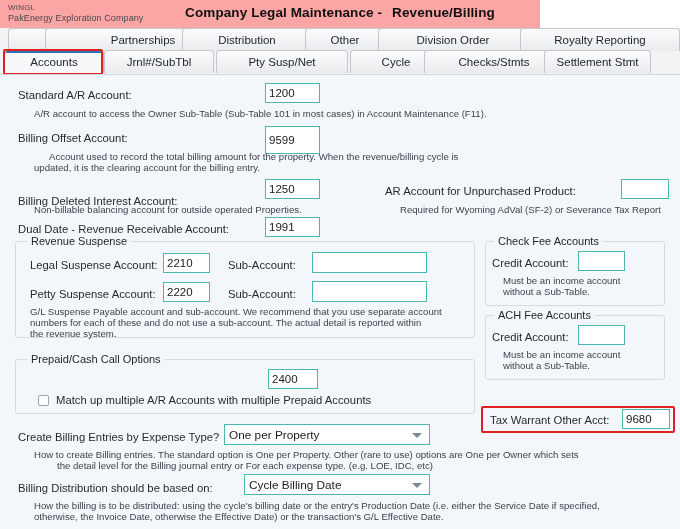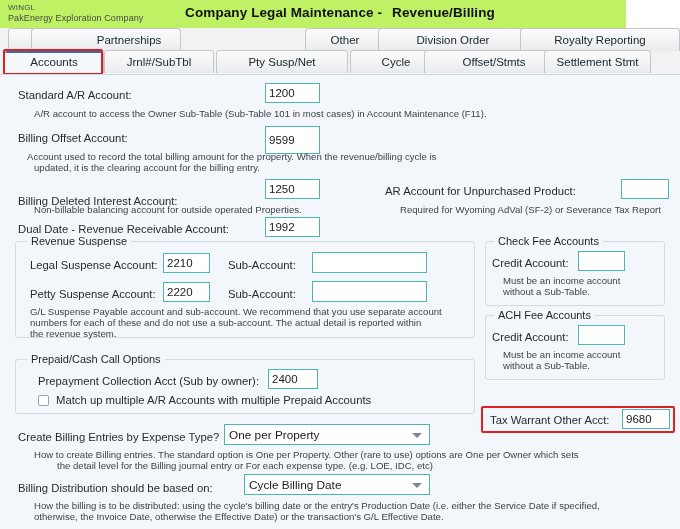--- a/index.html
+++ b/index.html
@@ -5,21 +5,21 @@
   html,body{margin:0;padding:0;}
   body{
     width:680px;height:529px;overflow:hidden;
     font-family:"Liberation Sans","DejaVu Sans",sans-serif;
     background:#ffffff;color:#1c1c1c;
     -webkit-font-smoothing:antialiased;
   }
   .app{position:relative;width:680px;height:529px;}
 
   
-  .titlebar{position:absolute;left:0;top:0;width:626px;height:28px;background:#bef264;}
+  .titlebar{position:absolute;left:0;top:0;width:540px;height:28px;background:#fca5a5;}
   .company{position:absolute;left:8px;top:2px;line-height:11px;}
   .company .l1{font-size:8px;color:#4a4a4a;letter-spacing:.2px;}
   .company .l2{font-size:9px;color:#4a4a4a;letter-spacing:.1px;}
   .apptitle{position:absolute;left:0;top:5px;width:680px;text-align:center;
     font-size:13.5px;font-weight:bold;color:#111;letter-spacing:.1px;}
   .apptitle .sep{display:inline-block;width:10px;}
 
   
   .tabstrip{position:absolute;left:0;top:28px;width:680px;height:46px;
     background:#f1f2f4;}
@@ -108,22 +108,25 @@
       <span>Company Legal Maintenance -</span><span class="sep"></span><span>Revenue/Billing</span>
     </div>
   </div>
 
   <div class="tabstrip">
 
     <div class="tabrow row1">
       <div class="tab" style="left:8px;width:110px;">
           <span>AFE</span>
         </div>
-      <div class="tab" style="left:31px;width:150px;padding-left:46px;">
+      <div class="tab" style="left:45px;width:150px;padding-left:46px;">
           <span>Partnerships</span>
+        </div>
+      <div class="tab" style="left:182px;width:130px;">
+          <span>Distribution</span>
         </div>
       <div class="tab" style="left:305px;width:80px;">
           <span>Other</span>
         </div>
       <div class="tab" style="left:378px;width:150px;">
           <span>Division Order</span>
         </div>
       <div class="tab" style="left:520px;width:160px;">
           <span>Royalty Reporting</span>
         </div>
@@ -136,51 +139,51 @@
       <div class="tab" style="left:104px;width:110px;">
           <span>Jrnl#/SubTbl</span>
         </div>
       <div class="tab" style="left:216px;width:132px;">
           <span>Pty Susp/Net</span>
         </div>
       <div class="tab" style="left:350px;width:92px;">
           <span>Cycle</span>
         </div>
       <div class="tab" style="left:424px;width:140px;">
-          <span>Offset/Stmts</span>
+          <span>Checks/Stmts</span>
         </div>
       <div class="tab" style="left:544px;width:107px;">
           <span>Settlement Stmt</span>
         </div>
     </div>
 
     <div class="tab-highlight" style="left:3px;top:21px;width:100px;height:26px;"></div>
   </div>
 
   <div class="form">
 
     <div class="lbl" style="position:absolute;left:18px;top:14px;">Standard A/R Account:</div>
     <div class="tb" style="left:265px;top:8px;width:55px;height:20px;">1200</div>
     <div class="hint" style="position:absolute;left:34px;top:33px;">A/R account to access the Owner Sub-Table (Sub-Table 101 in most cases) in Account Maintenance (F11).</div>
 
     <div class="lbl" style="position:absolute;left:18px;top:57px;">Billing Offset Account:</div>
     <div class="tb" style="left:265px;top:51px;width:55px;height:28px;">9599</div>
-    <div class="hint" style="position:absolute;left:27px;top:76px;">Account used to record the total billing amount for the property.  When the revenue/billing cycle is</div>
+    <div class="hint" style="position:absolute;left:49px;top:76px;">Account used to record the total billing amount for the property.  When the revenue/billing cycle is</div>
     <div class="hint" style="position:absolute;left:34px;top:87px;">updated, it is the clearing account for the billing entry.</div>
 
     <div class="lbl" style="position:absolute;left:18px;top:120px;">Billing Deleted Interest Account:</div>
     <div class="tb" style="left:265px;top:104px;width:55px;height:20px;">1250</div>
     <div class="hint" style="position:absolute;left:34px;top:129px;">Non-billable balancing account for outside operated Properties.</div>
 
     <div class="lbl" style="position:absolute;left:385px;top:110px;">AR Account for Unpurchased Product:</div>
     <div class="tb" style="left:621px;top:104px;width:48px;height:20px;"></div>
     <div class="hint" style="position:absolute;left:400px;top:129px;">Required for Wyoming AdVal (SF-2) or Severance Tax Report</div>
 
     <div class="lbl" style="position:absolute;left:18px;top:148px;">Dual Date - Revenue Receivable Account:</div>
-    <div class="tb" style="left:265px;top:142px;width:55px;height:20px;">1992</div>
+    <div class="tb" style="left:265px;top:142px;width:55px;height:20px;">1991</div>
 
     <div class="group" style="left:15px;top:166px;width:460px;height:97px;"></div>
     <div class="group-title" style="left:27px;top:160px;">Revenue Suspense</div>
 
     <div class="lbl" style="position:absolute;left:30px;top:184px;">Legal Suspense Account:</div>
     <div class="tb" style="left:163px;top:178px;width:47px;height:20px;">2210</div>
     <div class="lbl" style="position:absolute;left:228px;top:184px;">Sub-Account:</div>
     <div class="tb" style="left:312px;top:177px;width:115px;height:21px;"></div>
 
     <div class="lbl" style="position:absolute;left:30px;top:213px;">Petty Suspense Account:</div>
@@ -201,21 +204,20 @@
 
     <div class="group" style="left:485px;top:240px;width:180px;height:65px;"></div>
     <div class="group-title" style="left:494px;top:234px;">ACH Fee Accounts</div>
     <div class="lbl" style="position:absolute;left:492px;top:256px;">Credit Account:</div>
     <div class="tb" style="left:578px;top:250px;width:47px;height:20px;"></div>
     <div class="hint" style="position:absolute;left:503px;top:274px;">Must be an income account</div>
     <div class="hint" style="position:absolute;left:503px;top:285px;">without a Sub-Table.</div>
 
     <div class="group" style="left:15px;top:284px;width:460px;height:55px;"></div>
     <div class="group-title" style="left:27px;top:278px;">Prepaid/Cash Call Options</div>
-    <div class="lbl" style="position:absolute;left:38px;top:300px;">Prepayment Collection Acct (Sub by owner):</div>
     <div class="tb" style="left:268px;top:294px;width:50px;height:20px;">2400</div>
     <div class="chk" style="left:38px;top:320px;"></div>
     <div class="lbl" style="position:absolute;left:56px;top:319px;">Match up multiple A/R Accounts with multiple Prepaid Accounts</div>
 
     <div class="redbox" style="left:481px;top:331px;width:194px;height:27px;"></div>
     <div class="lbl" style="position:absolute;left:490px;top:339px;">Tax Warrant Other Acct:</div>
     <div class="tb" style="left:622px;top:334px;width:48px;height:20px;">9680</div>
 
     <div class="lbl" style="position:absolute;left:18px;top:356px;">Create Billing Entries by Expense Type?</div>
     <div class="combo" style="left:224px;top:349px;width:206px;height:21px;">

